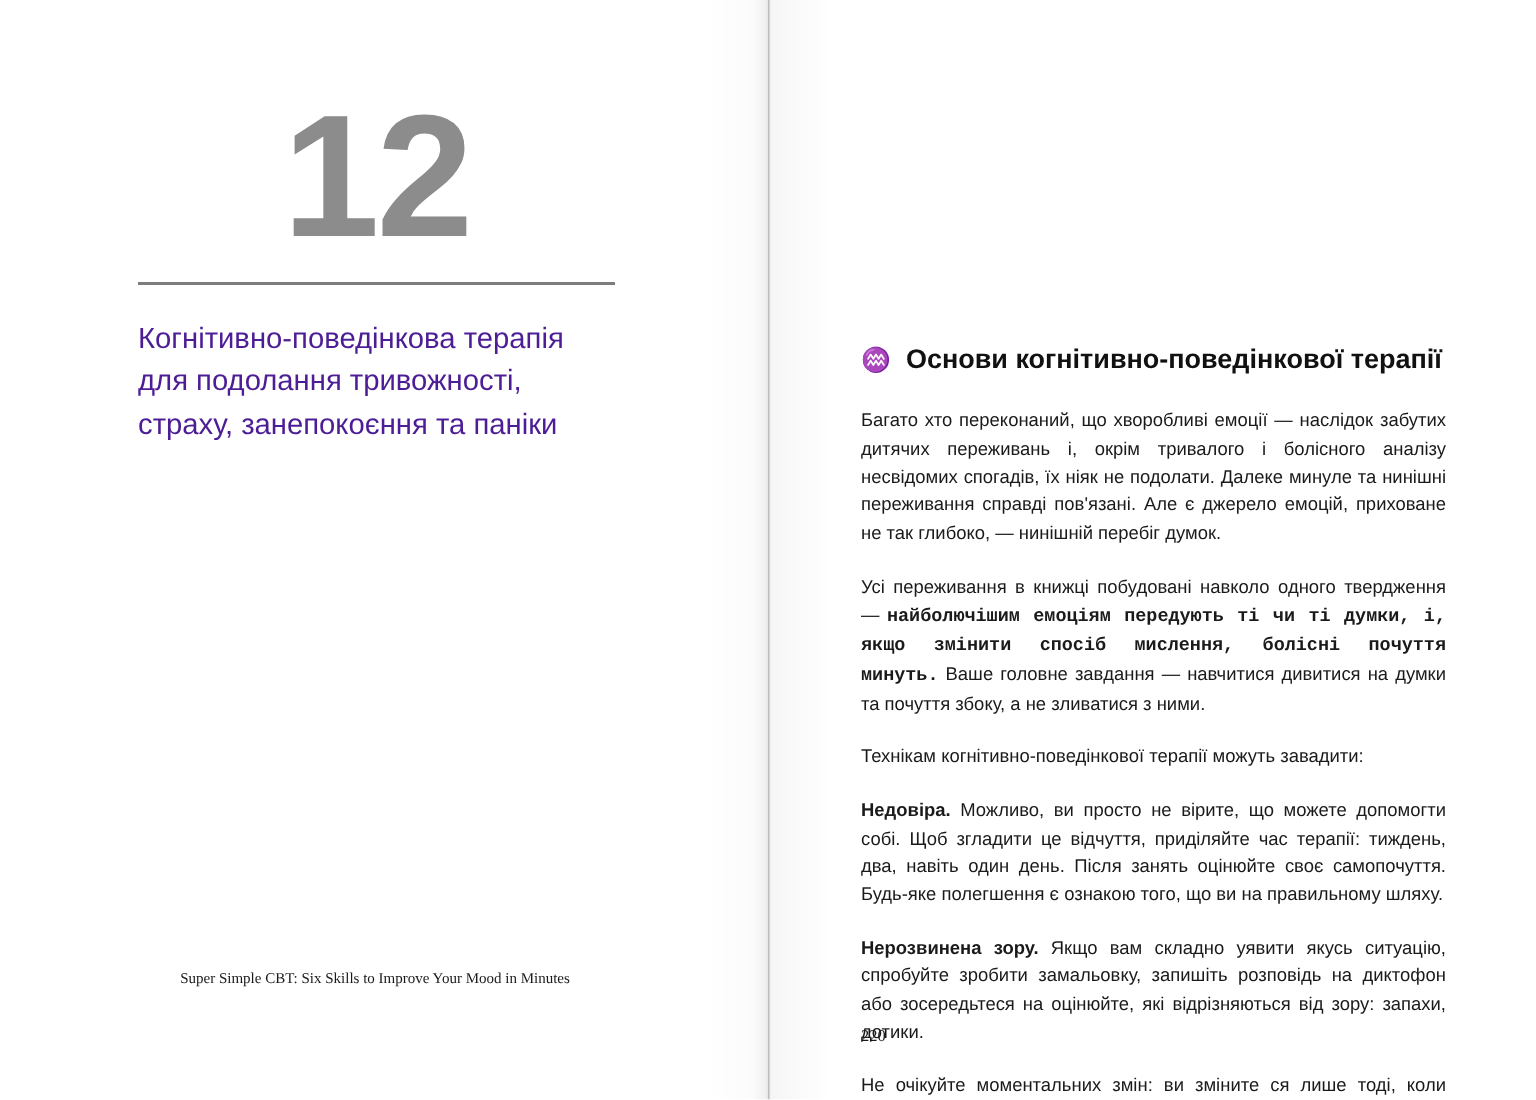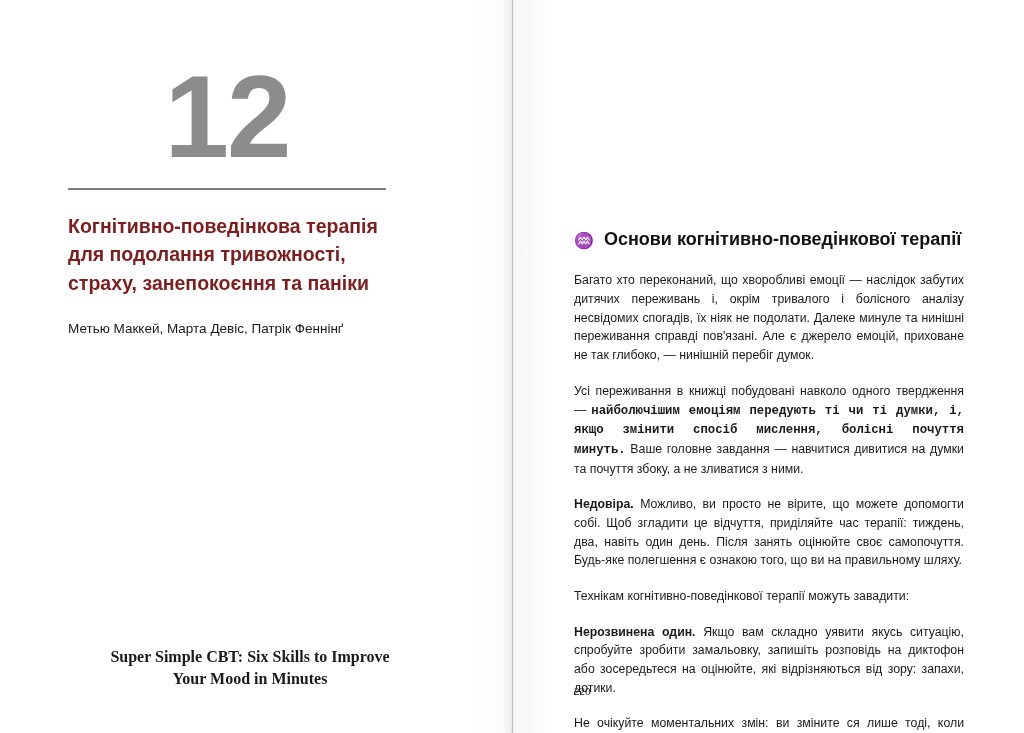--- a/index.html
+++ b/index.html
@@ -55,21 +55,21 @@
     top: 0;
     left: 512px;
     width: 1px;
     height: 733px;
     background: rgba(0,0,0,0.18);
     pointer-events: none;
   }
   
   .chapter-block {
     position: absolute;
-    left: 68px;
+    left: 92px;
     top: 62px;
     width: 330px;
   }
   .chapter-number {
     font-family: "Liberation Sans", sans-serif;
     font-weight: bold;
     font-size: 116px;
     line-height: 0.95;
     color: #8c8c8c;
     letter-spacing: -2px;
@@ -79,46 +79,45 @@
     user-select: none;
   }
   .chapter-rule {
     width: 318px;
     height: 2px;
     background: #7d7d7d;
     margin-bottom: 22px;
   }
   .chapter-title {
     font-family: "Liberation Sans", sans-serif;
-    font-weight: bold;
+    font-weight: normal;
     font-size: 19.5px;
     line-height: 1.45;
-    color: #7f1d1d;
+    color: #4c1d95;
     margin: 0;
     width: 318px;
   }
   .chapter-authors {
     margin-top: 22px;
     font-family: "Liberation Sans", sans-serif;
     font-size: 13.5px;
     line-height: 1.5;
     color: #1a1a1a;
     width: 330px;
   }
   .source-note {
     position: absolute;
     left: 104px;
     top: 646px;
     width: 292px;
     text-align: center;
     font-family: "Liberation Serif", serif;
-    font-size: 16px;
+    font-size: 10px;
     line-height: 1.35;
     color: #1a1a1a;
-    font-weight: bold;
   }
   
   .right-col {
     position: absolute;
     left: 574px;
     top: 0;
     width: 390px;
   }
   .section-head {
     display: flex;
@@ -172,21 +171,20 @@
 <body>
 
 <div class="spread">
 
   <div class="page page-left">
 
     <div class="chapter-block">
       <div class="chapter-number">12</div>
       <div class="chapter-rule"></div>
       <h1 class="chapter-title">Когнітивно-поведінкова терапія для подолання тривожності, страху, занепокоєння та паніки</h1>
-      <div class="chapter-authors">Метью Маккей, Марта Девіс, Патрік Феннінґ</div>
     </div>
 
     <div class="source-note">
       <div>Super Simple CBT: Six Skills to Improve Your Mood in Minutes</div>
     </div>
 
   </div>
 
   <div class="page page-right"></div>
 
@@ -196,28 +194,28 @@
       <span class="section-icon">♒</span>
       <h2 class="section-title">Основи когнітивно-поведінкової терапії</h2>
     </div>
 
     <p class="body-text first">Багато хто переконаний, що хворобливі емоції — наслідок забутих дитячих переживань і, окрім тривалого і болісного аналізу несвідомих спогадів, їх ніяк не подолати. Далеке минуле та нинішні переживання справді пов'язані. Але є джерело емоцій, приховане не так глибоко, — нинішній перебіг думок.</p>
 
     <p class="body-text">
       <span>Усі переживання в книжці побудовані навколо одного твердження — </span><b>найболючішим емоціям передують ті чи ті думки, і, якщо змінити спосіб мислення, болісні почуття минуть.</b><span> Ваше головне завдання — навчитися дивитися на думки та почуття збоку, а не зливатися з ними.</span>
     </p>
 
+    <p class="body-text">Технікам когнітивно-поведінкової терапії можуть завадити:</p>
+
     <p class="body-text">
       <span class="lead-term">Недовіра.</span><span> Можливо, ви просто не вірите, що можете допомогти собі. Щоб згладити це відчуття, приділяйте час терапії: тиждень, два, навіть один день. Після занять оцінюйте своє самопочуття. Будь-яке полегшення є ознакою того, що ви на правильному шляху.</span>
     </p>
 
-    <p class="body-text">Технікам когнітивно-поведінкової терапії можуть завадити:</p>
-
     <p class="body-text">
-      <span class="lead-term">Нерозвинена один.</span><span> Якщо вам складно уявити якусь ситуацію, спробуйте зробити замальовку, запишіть розповідь на диктофон або зосередьтеся на оцінюйте, які відрізняються від зору: запахи, дотики.</span>
+      <span class="lead-term">Нерозвинена зору.</span><span> Якщо вам складно уявити якусь ситуацію, спробуйте зробити замальовку, запишіть розповідь на диктофон або зосередьтеся на оцінюйте, які відрізняються від зору: запахи, дотики.</span>
     </p>
 
     <p class="body-text">Не очікуйте моментальних змін: ви зміните ся лише тоді, коли почнете щось регулярно робити. Тому стається до вправ серйозно. Щоб відчути</p>
 
   </div>
 
   <div class="folio">220</div>
 
   <div class="gutter"></div>
   <div class="gutter-line"></div>

